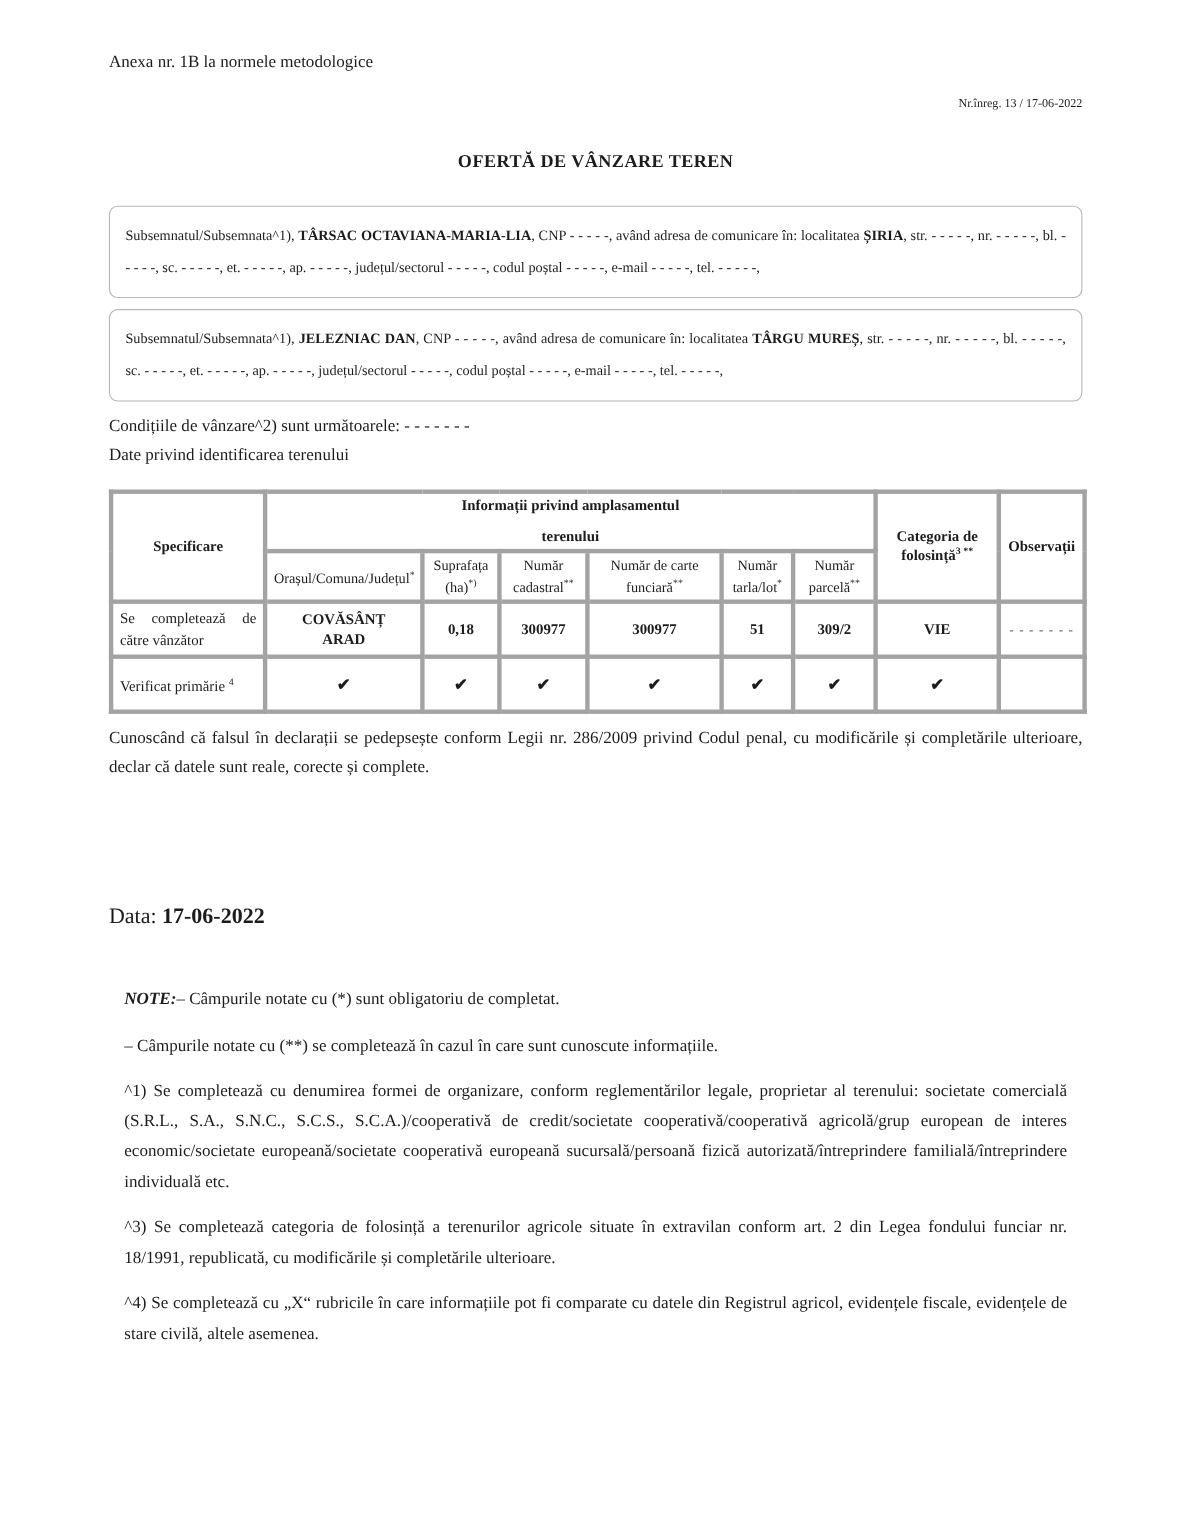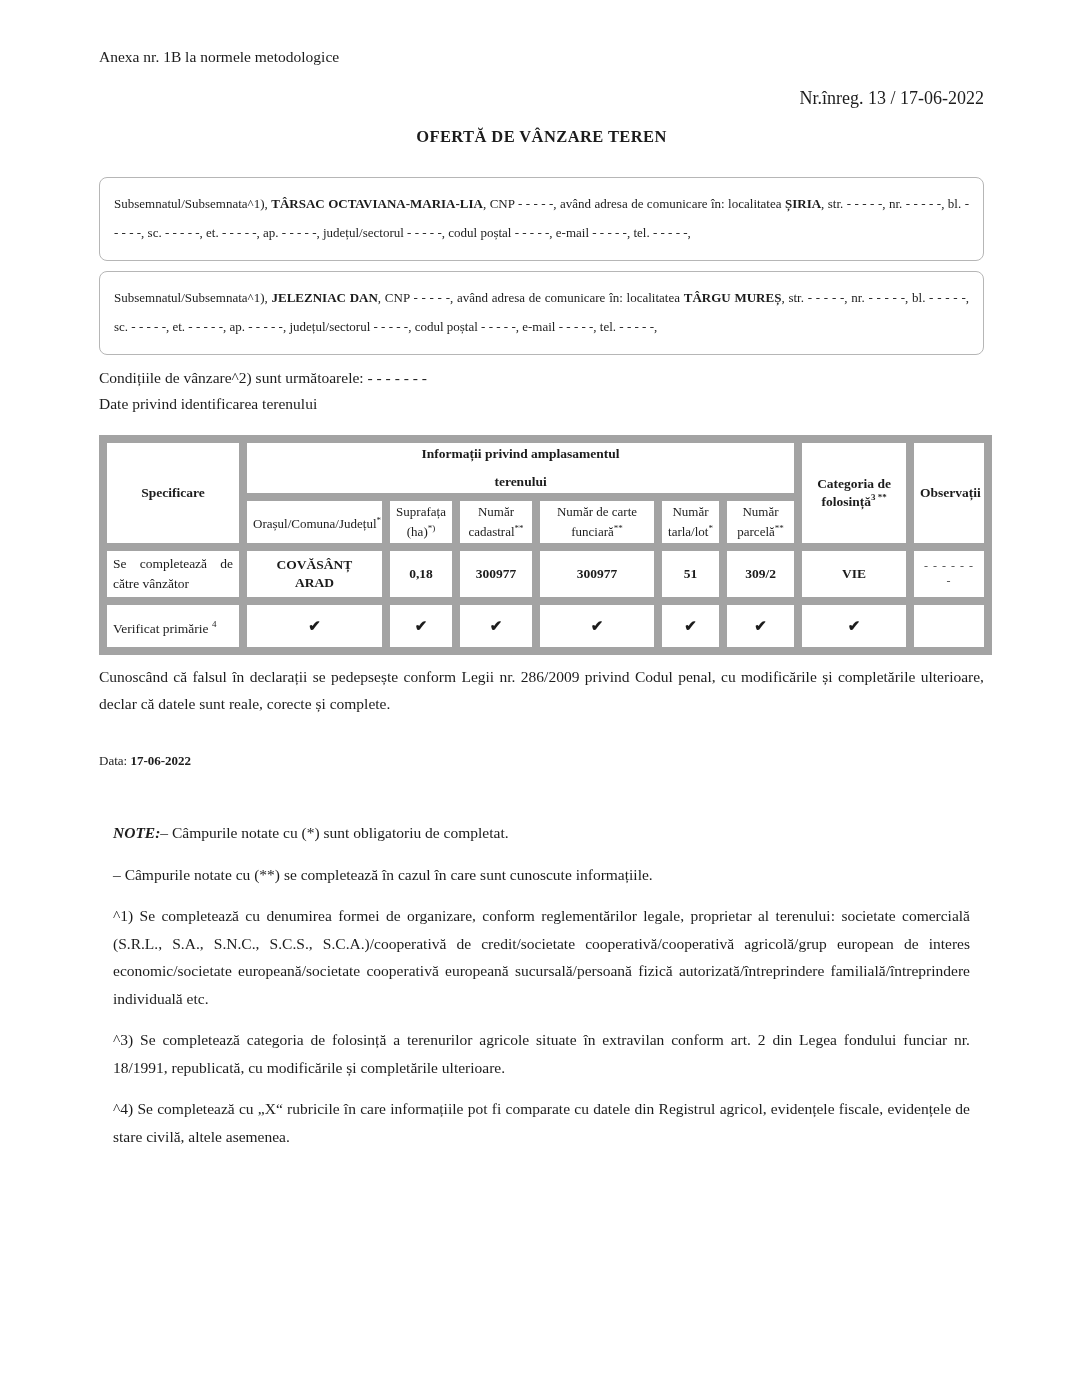--- a/index.html
+++ b/index.html
@@ -16,23 +16,23 @@
     color: #1c1c1c;
     box-sizing: border-box;
     padding: 48px 95px 40px 99px;
     overflow: hidden;
   }
   .annex-line {
     font-size: 15.5px;
     margin: 0 0 22px 0;
   }
   .reg-line {
-    font-size: 18px;
+    font-size: 11px;
     text-align: right;
-    margin: 0 0 18px 0;
+    margin: 0 0 37px 0;
   }
   .doc-title {
     font-size: 16.5px;
     font-weight: bold;
     text-align: center;
     letter-spacing: 0.4px;
     margin: 0 0 30px 0;
   }
   .party-box {
     border: 1.5px solid #b6b6b6;
@@ -50,21 +50,21 @@
   }
   .intro-block { margin-top: 8px; margin-bottom: 10px; }
   table.land-table {
     border-collapse: collapse;
     table-layout: fixed;
     width: 885px;
     margin-top: 18px;
   }
   table.land-table th,
   table.land-table td {
-    border: 8px solid #a3a3a3;
+    border: 4px solid #a3a3a3;
     padding: 3px 6px;
     vertical-align: middle;
     box-sizing: border-box;
   }
   th.spec-head {
     font-size: 13.5px;
     font-weight: bold;
     text-align: center;
   }
   th.group-head {
@@ -115,22 +115,22 @@
     text-align: center;
     height: 34px;
   }
   .declaration {
     font-size: 15.5px;
     line-height: 27px;
     text-align: justify;
     margin: 8px 0 0 0;
   }
   .date-line {
-    font-size: 13px;
-    margin: 36px 0 0 0;
+    font-size: 20px;
+    margin: 111px 0 0 0;
   }
   .notes {
     margin-top: 50px;
     font-size: 15.5px;
     line-height: 27.5px;
   }
   .notes p { margin: 14px; }
   .notes p.just { text-align: justify; }
 </style>
 </head>

